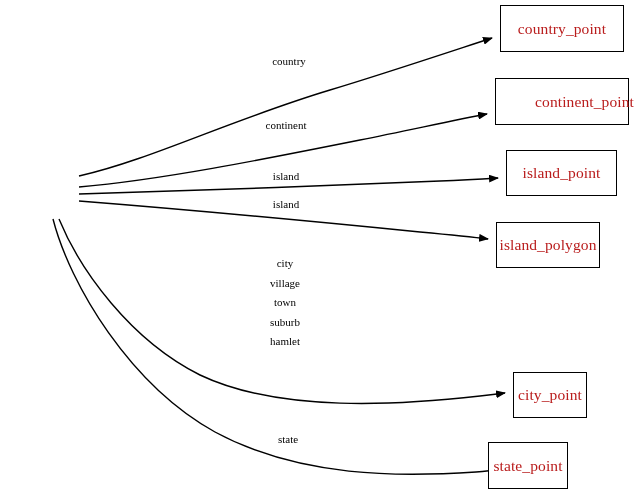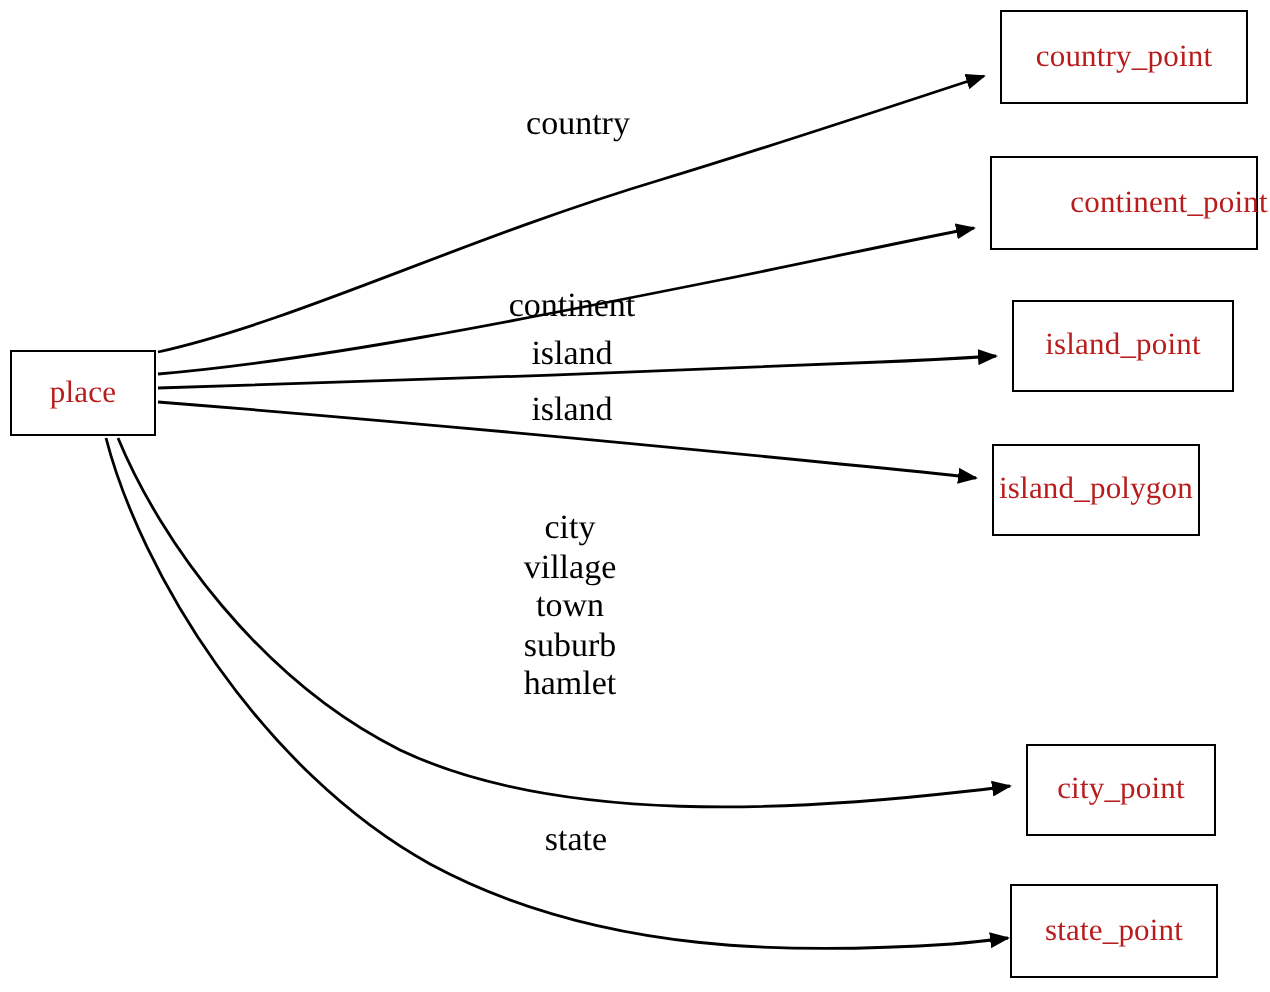--- a/index.html
+++ b/index.html
@@ -36,21 +36,21 @@
     justify-content: center;
     color: #b91c1c;
     font-size: 15.5px;
     line-height: 1;
     letter-spacing: 0.1px;
     white-space: nowrap;
   }
   .edge-label {
     position: absolute;
     color: #000000;
-    font-size: 17px;
+    font-size: 11px;
     line-height: 19.6px;
     white-space: pre;
     text-align: center;
     transform: translate(-50%, -50%);
     background: transparent;
   }
   .edge-label.multi {
     line-height: 19.6px;
   }
 </style>
@@ -68,47 +68,44 @@
     <g id="edge-paths">
         <path d="M 79,176 C 150,160 230,120 330,90 C 380,75 440,55 492,38" fill="none" stroke="#000000" stroke-width="1.4" marker-end="url(#arrow)"></path>
         <path d="M 79,187 C 160,180 260,160 360,140 C 410,130 455,120 487,114" fill="none" stroke="#000000" stroke-width="1.4" marker-end="url(#arrow)"></path>
         <path d="M 79,194 C 180,191 330,186 440,181 C 466,180 482,179 498,178" fill="none" stroke="#000000" stroke-width="1.4" marker-end="url(#arrow)"></path>
         <path d="M 79,201 C 180,209 320,222 420,232 C 452,235 472,237 488,239" fill="none" stroke="#000000" stroke-width="1.4" marker-end="url(#arrow)"></path>
         <path d="M 59,219 C 80,270 130,340 200,375 C 280,413 400,405 480,396 C 490,395 498,394 505,393" fill="none" stroke="#000000" stroke-width="1.4" marker-end="url(#arrow)"></path>
         <path d="M 53,219 C 70,285 130,385 215,432 C 300,478 400,477 476,472 C 488,471 496,470 504,469" fill="none" stroke="#000000" stroke-width="1.4" marker-end="url(#arrow)"></path>
       </g>
   </svg>
 
-  <div class="node-box" style="left: 5px; top: 175px; width: 73px; height: 43px;">
-    <span>place</span>
-  </div>
 
   <div id="target-node-host">
       <div class="node-box" style="left: 500px; top: 5px; width: 124px; height: 47px;">
         <span>country_point</span>
       </div>
       <div class="node-box" style="left: 495px; top: 78px; width: 134px; height: 47px; padding-left: 45px;">
         <span>continent_point</span>
       </div>
       <div class="node-box" style="left: 506px; top: 150px; width: 111px; height: 46px;">
         <span>island_point</span>
       </div>
       <div class="node-box" style="left: 496px; top: 222px; width: 104px; height: 46px;">
         <span>island_polygon</span>
       </div>
-      <div class="node-box" style="left: 513px; top: 372px; width: 95px; height: 46px;">
+      <div class="node-box" style="left: 513px; top: 372px; width: 74px; height: 46px;">
         <span>city_point</span>
       </div>
-      <div class="node-box" style="left: 505px; top: 442px; width: 104px; height: 47px;">
+      <div class="node-box" style="left: 488px; top: 442px; width: 80px; height: 47px;">
         <span>state_point</span>
       </div>
     </div>
 
   <div id="edge-label-host">
       <div class="edge-label" style="left: 289px; top: 62px;">country</div>
-      <div class="edge-label" style="left: 286px; top: 126px; margin-top: 27px;">continent</div>
+      <div class="edge-label" style="left: 286px; top: 126px;">continent</div>
       <div class="edge-label" style="left: 286px; top: 177px;">island</div>
       <div class="edge-label" style="left: 286px; top: 205px;">island</div>
       <div class="edge-label multi" style="left: 285px; top: 303px;"><div>city</div><div>village</div><div>town</div><div>suburb</div><div>hamlet</div></div>
-      <div class="edge-label" style="left: 288px; top: 420px;">state</div>
+      <div class="edge-label" style="left: 288px; top: 440px;">state</div>
     </div>
 
 </div>
 
 </body></html>

